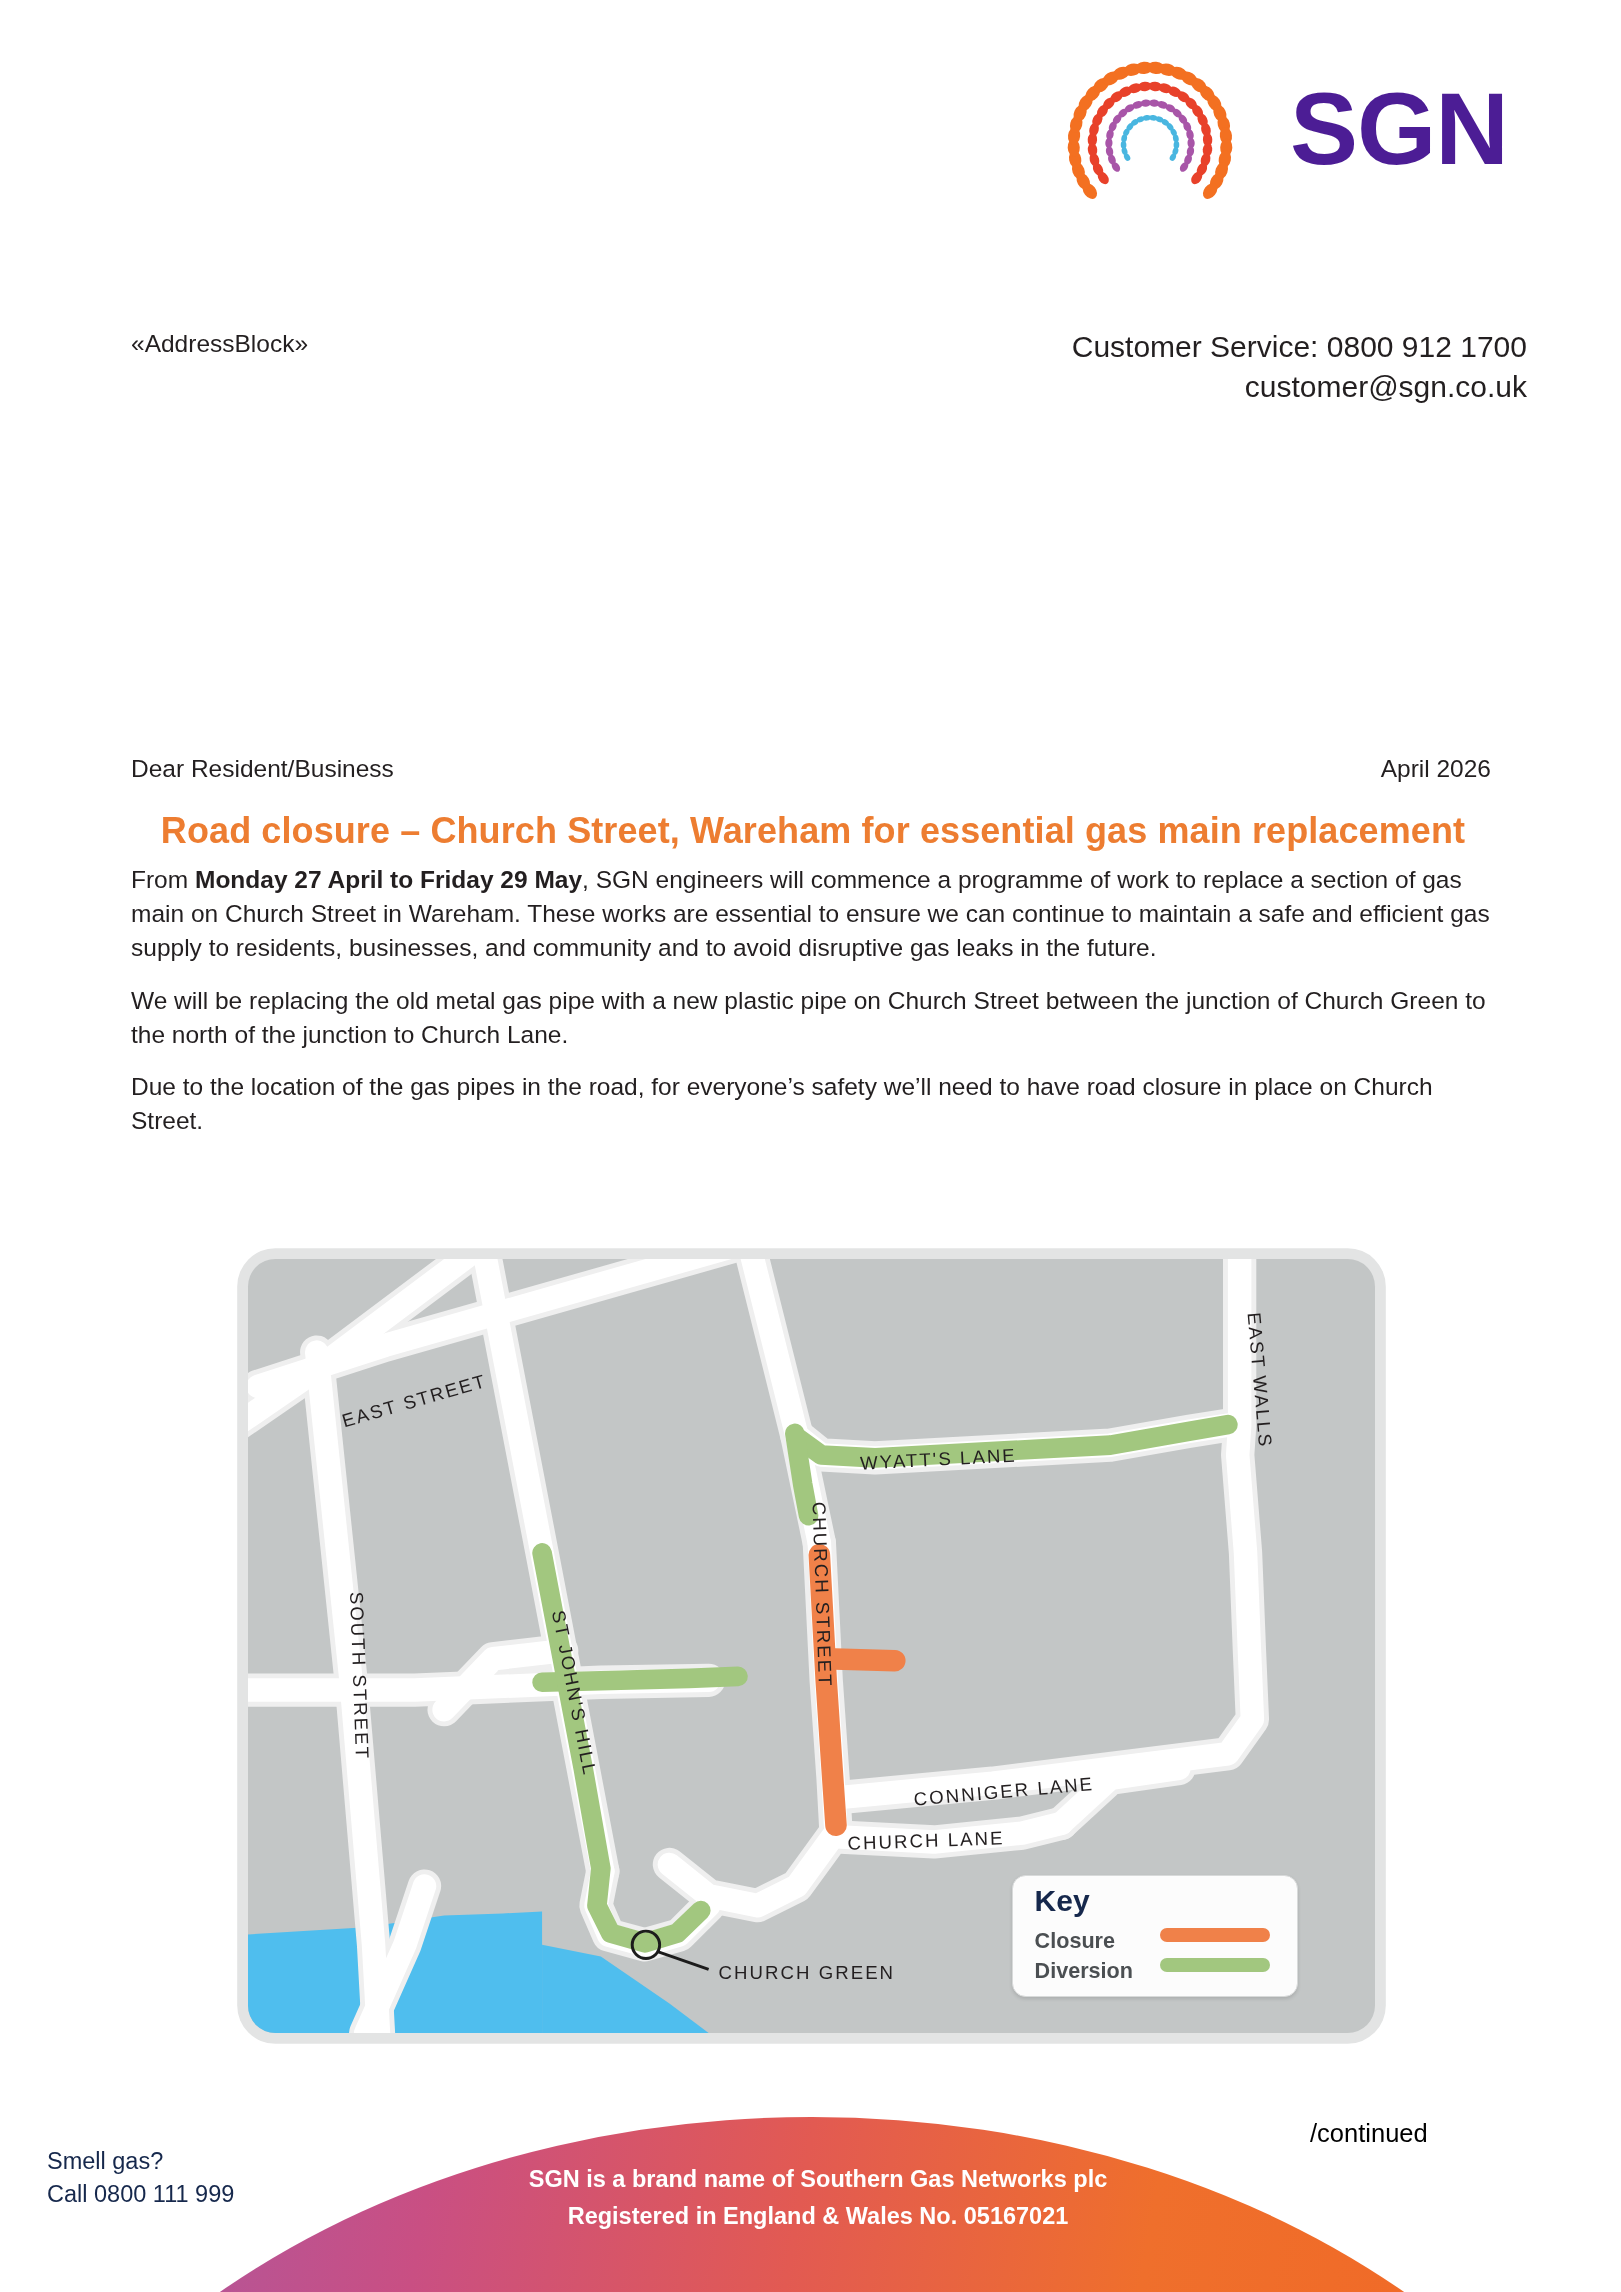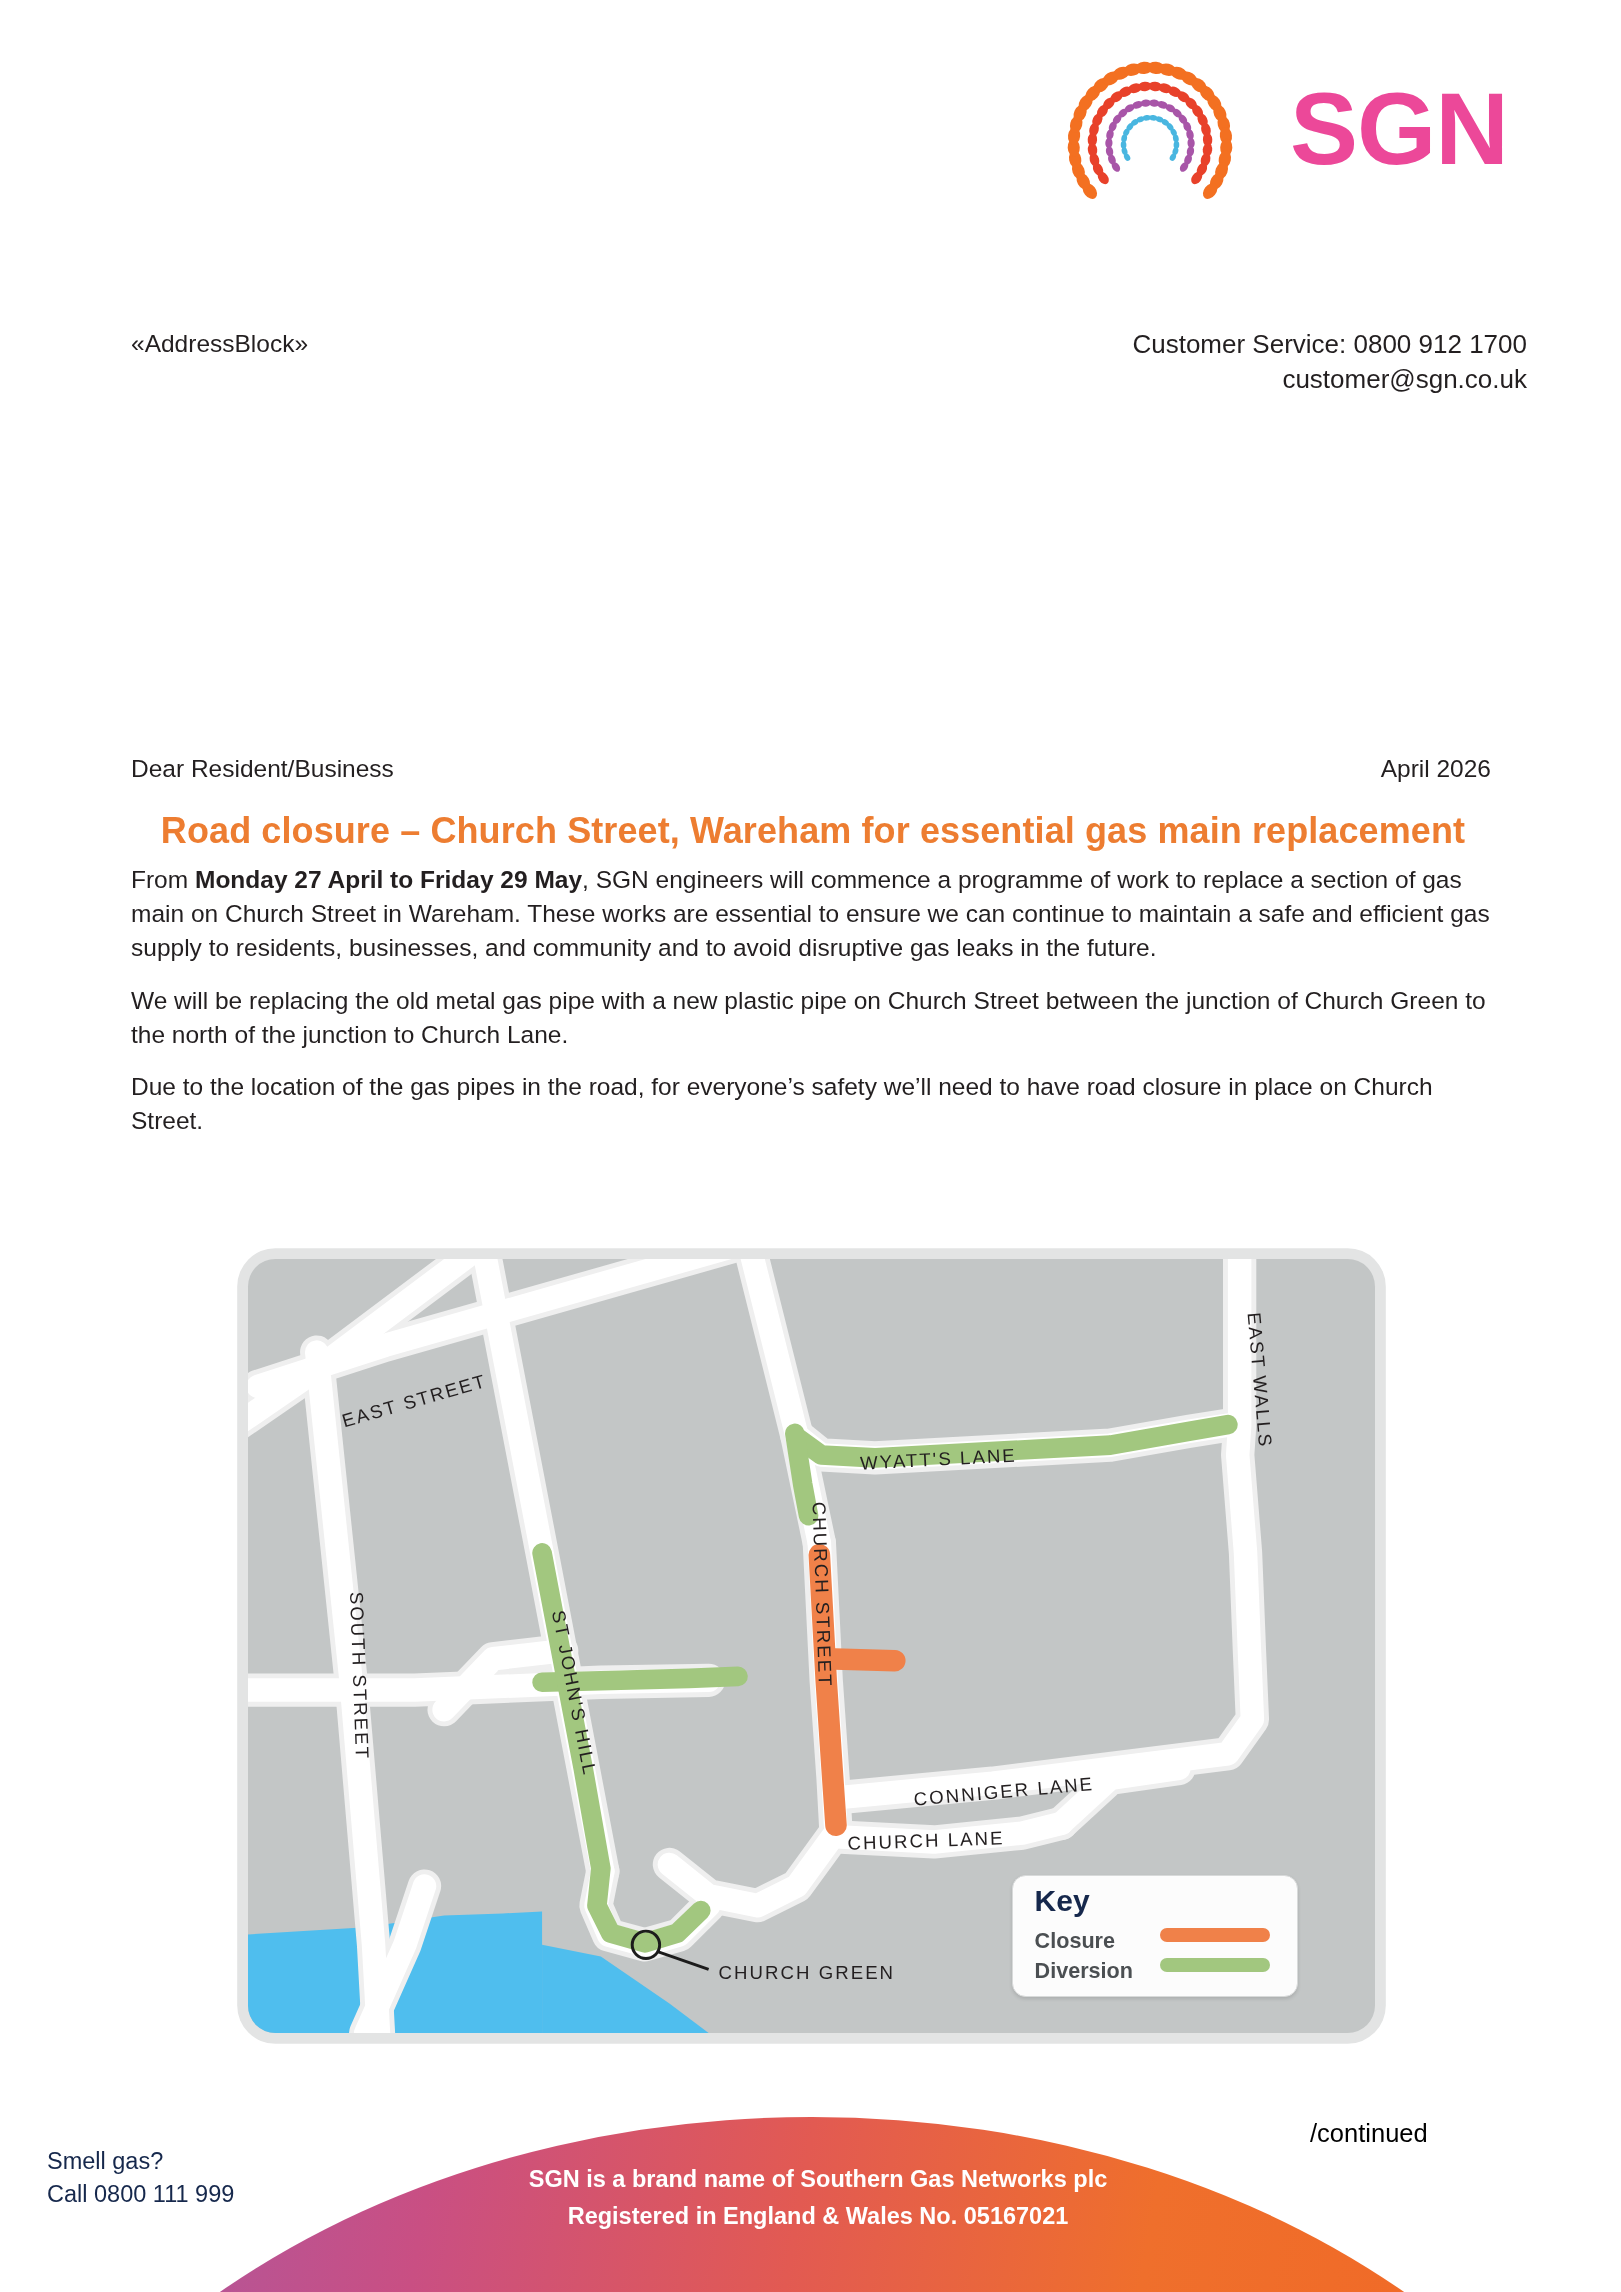--- a/index.html
+++ b/index.html
@@ -31,39 +31,39 @@
     width: 186px;
     height: 186px;
   }
   #logo-word {
     position: absolute;
     left: 233px;
     top: 27.4px;
     font-size: 102px;
     font-weight: bold;
     letter-spacing: -1px;
-    color: #ec4899;
+    color: #4c1d95;
     line-height: 1;
     font-family: "Liberation Sans", sans-serif;
   }
 
   
   #address-block {
     position: absolute;
     left: 131px;
     top: 330px;
     font-size: 24.5px;
     color: #231f20;
   }
   #contact-block {
     position: absolute;
     right: 94px;
     top: 327px;
     text-align: right;
-    font-size: 26px;
+    font-size: 30px;
     line-height: 1.34;
     color: #231f20;
   }
 
   
   #salutation-row {
     position: absolute;
     left: 131px;
     top: 755px;
     width: 1360px;

